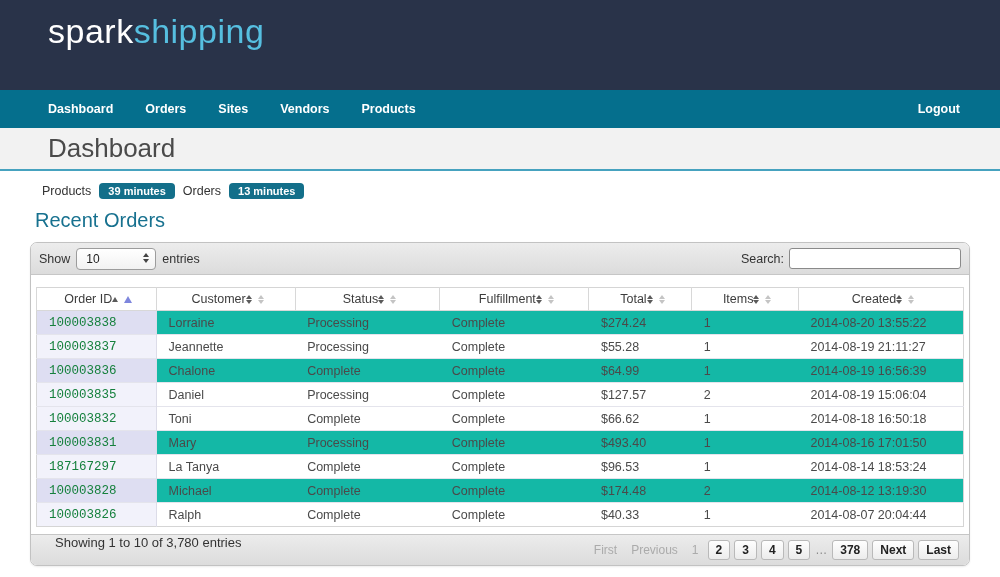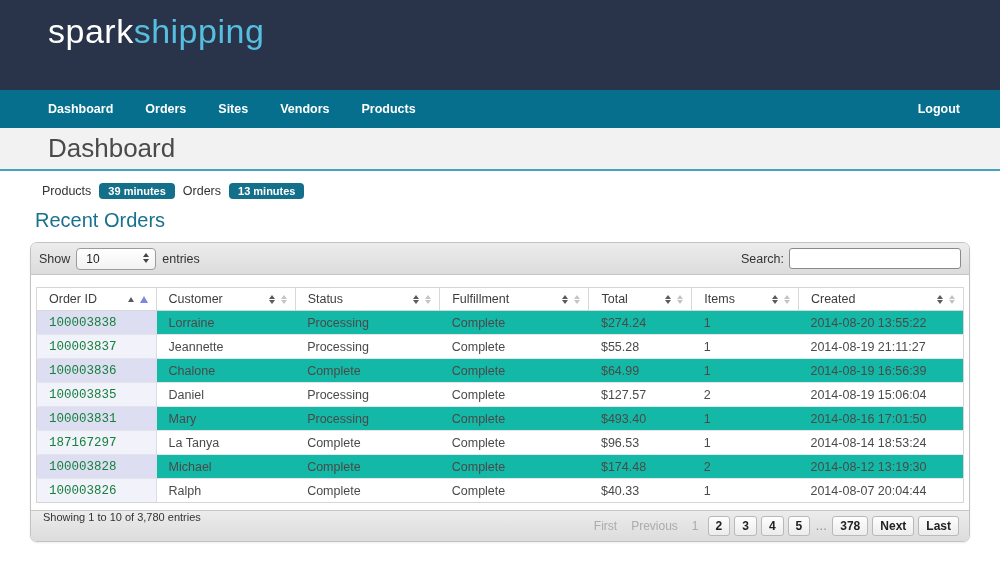--- a/index.html
+++ b/index.html
@@ -42,41 +42,41 @@
   .stepper .down { border-top:4px solid #444; }
 
   .search-group { display:flex; align-items:center; gap:5px; font-size:12.5px; color:#333; }
   .search-input { width:172px; height:21px; border:1px solid #8a8a8a; border-radius:3px; padding:0 5px; font-size:12px; font-family:"Liberation Sans", sans-serif; background:#fff; }
 
   
   .table-area { padding:12px 5px 7px 5px; background:#fff; }
   table { width:100%; border-collapse:collapse; font-size:12.5px; border:1px solid #d5d5d5; table-layout:fixed; }
   col.c1{width:12.9%} col.c2{width:15.0%} col.c3{width:15.6%} col.c4{width:16.1%} col.c5{width:11.1%} col.c6{width:11.5%} col.c7{width:17.8%}
   thead th { text-align:left; font-weight:normal; color:#3d3d3d; padding:4px 8px 4px 12px; border:1px solid #d8d8d8; border-top:none; background:#fff; height:23px; cursor:pointer; }
-  .th-inner { display:flex; align-items:center; justify-content:space-between; }
+  .th-inner { display:flex; align-items:center; justify-content:center; }
   .sort-icons { display:flex; align-items:center; gap:6px; }
   .updown { display:inline-flex; flex-direction:column; gap:1px; }
   .updown i { display:block; width:0; height:0; border-left:3px solid transparent; border-right:3px solid transparent; }
   .updown .u { border-bottom:4px solid currentColor; }
   .updown .d { border-top:4px solid currentColor; }
   .updown.dark { color:#5a5a5a; }
   .updown.light { color:#c4c4c4; }
   .asc-small { width:0; height:0; border-left:3.5px solid transparent; border-right:3.5px solid transparent; border-bottom:5px solid #5a5a5a; display:inline-block; }
   .asc-active { width:0; height:0; border-left:4.5px solid transparent; border-right:4.5px solid transparent; border-bottom:7px solid #7e86dd; display:inline-block; }
 
   tbody td { padding:4px 8px 4px 12px; height:22.5px; border-top:1px solid #e4e4ec; color:#4a4a4a; }
   tbody tr.odd td { background:#14b8a6; }
   tbody tr.odd td.sortcol { background:#dedef2; }
   tbody tr.even td { background:#ffffff; }
   tbody tr.even td.sortcol { background:#f2f2fb; }
   td.sortcol { border-right:1px solid #dcdce8; }
   .order-link { color:#15803d; text-decoration:none; cursor:pointer;font-family:Liberation Mono, monospace; }
 
   
-  .footer-info { font-size:11px; color:#333; padding-left:4px; }
+  .footer-info { font-size:13px; color:#333; padding-left:4px;margin-left:12px; }
   .pagination { display:flex; align-items:center; gap:4px; padding-right:2px; }
   .pg { font-size:12px; text-decoration:none; cursor:pointer; }
   .pg.disabled, .pg.current { color:#ababab; padding:2px 5px; cursor:default; }
   .pg.page { color:#222; font-weight:bold; background:linear-gradient(#fefefe,#ececec); border:1px solid #b9b9b9; border-radius:3px; padding:2px 7px; }
   .pg.ellipsis { color:#8a8a8a; border:none; background:none; padding:0 1px; cursor:default; }
 </style>
 </head>
 <body>
 
 <header class="site-header">
@@ -275,20 +275,29 @@
           </tr>
           <tr class="even">
             <td class="sortcol"><a class="order-link">100003835</a></td>
             <td>Daniel</td>
             <td>Processing</td>
             <td>Complete</td>
             <td>$127.57</td>
             <td>2</td>
             <td>2014-08-19 15:06:04</td>
           </tr>
+          <tr class="even">
+            <td class="sortcol"><a class="order-link">100003832</a></td>
+            <td>Toni</td>
+            <td>Complete</td>
+            <td>Complete</td>
+            <td>$66.62</td>
+            <td>1</td>
+            <td>2014-08-18 16:50:18</td>
+          </tr>
           <tr class="odd">
             <td class="sortcol"><a class="order-link">100003831</a></td>
             <td>Mary</td>
             <td>Processing</td>
             <td>Complete</td>
             <td>$493.40</td>
             <td>1</td>
             <td>2014-08-16 17:01:50</td>
           </tr>
           <tr class="even">

